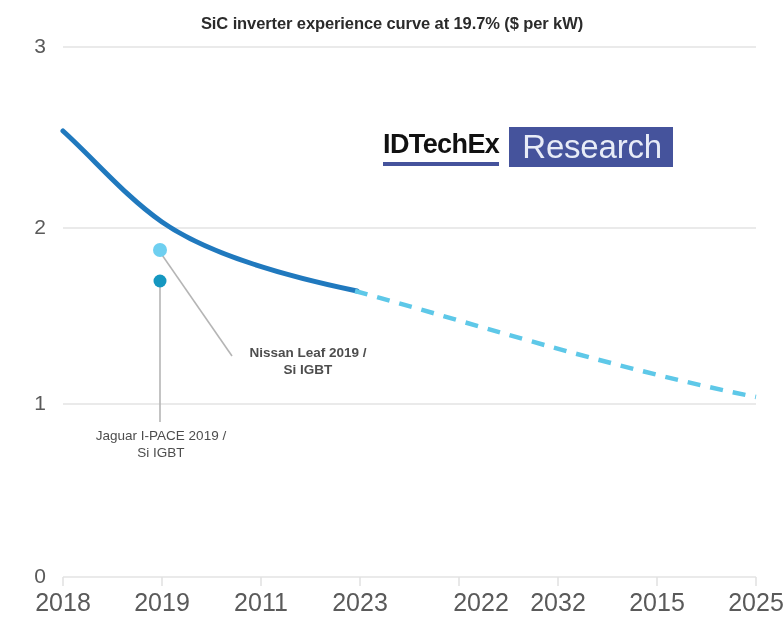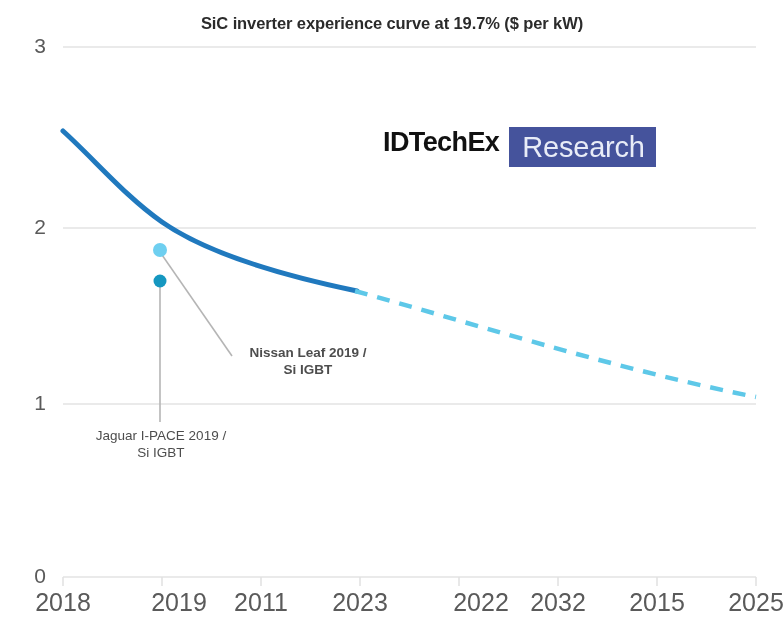--- a/index.html
+++ b/index.html
@@ -62,20 +62,21 @@
   #logo-block {
     position: absolute;
     left: 383px;
     top: 127px;
     display: flex;
     align-items: stretch;
     height: 40px;
   }
   #logo-idtechex-wrap {
     display: flex;
+    flex-direction: column;
     justify-content: center;
     padding-right: 10px;
   }
   #logo-idtechex {
     font-size: 27px;
     font-weight: bold;
     color: #111111;
     letter-spacing: -0.6px;
     line-height: 30px;
   }
@@ -86,21 +87,21 @@
     width: 100%;
   }
   #logo-research-box {
     background: #45539c;
     display: flex;
     align-items: center;
     padding: 0 11px 0 13px;
     height: 40px;
   }
   #logo-research {
-    font-size: 29px;
+    font-size: 33px;
     color: #e8ecf7;
     letter-spacing: -0.2px;
     line-height: 26px;
   }
 </style>
 </head>
 <body>
 
 <div id="chart-root">
 
@@ -137,21 +138,21 @@
     <circle cx="160" cy="250" r="7" fill="#6ecff0"></circle>
     <circle cx="160" cy="281" r="6.5" fill="#1597c0"></circle>
   </svg>
 
   <div class="ytick-label" style="left:12px; top:34px;">3</div>
   <div class="ytick-label" style="left:12px; top:215px;">2</div>
   <div class="ytick-label" style="left:12px; top:391px;">1</div>
   <div class="ytick-label" style="left:12px; top:564px;">0</div>
 
   <div class="xtick-label" style="left:18px;">2018</div>
-  <div class="xtick-label" style="left:134px;">2019</div>
+  <div class="xtick-label" style="left:117px;">2019</div>
   <div class="xtick-label" style="left:216px;">2011</div>
   <div class="xtick-label" style="left:315px;">2023</div>
   <div class="xtick-label" style="left:436px;">2022</div>
   <div class="xtick-label" style="left:513px;">2032</div>
   <div class="xtick-label" style="left:612px;">2015</div>
   <div class="xtick-label" style="left:711px;">2025</div>
 
   <div class="annot" style="left:236px; top:344px; width:144px;font-weight:bold;">Nissan Leaf 2019 /
 Si IGBT</div>
 

